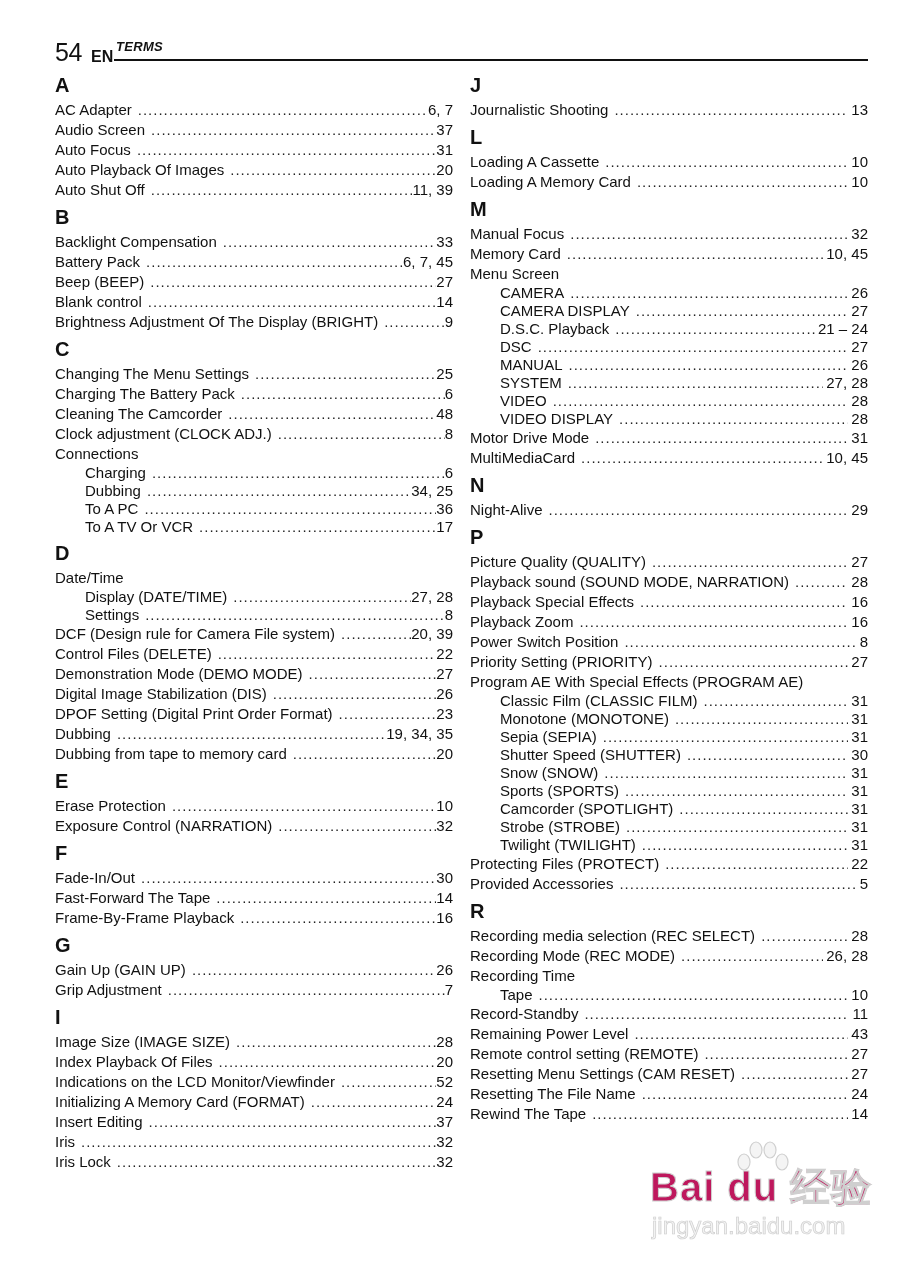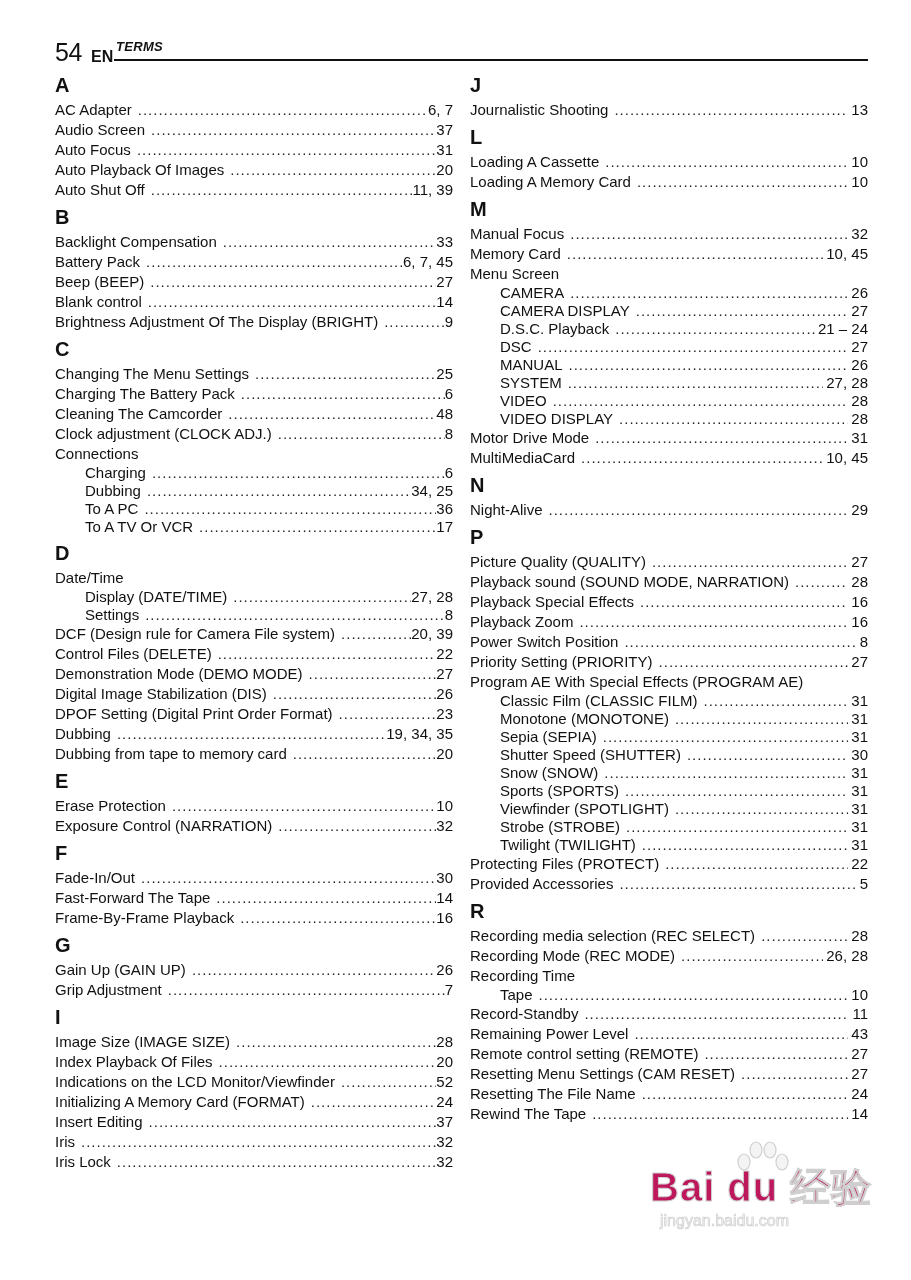--- a/index.html
+++ b/index.html
@@ -18,21 +18,21 @@
   .entry { display: flex; align-items: baseline; font-size: 15px; height: 20px; line-height: 20px; white-space: nowrap; }
   .entry.sub { padding-left: 30px; height: 18px; line-height: 18px; }
   .entry .term { flex: 0 0 auto; padding-right: 6px; }
   .entry .dots { flex: 1 1 auto; overflow: hidden; color: #222; letter-spacing: 1px; }
   .entry .dots::before { content: "........................................................................................................................................................"; }
   .entry .page { flex: 0 0 auto; }
   .col.right .entry .page { padding-left: 3px; }
   .watermark { position: absolute; left: 650px; top: 1140px; width: 230px; height: 110px; color: #e6e6e6; }
   .wm-logo { position: absolute; left: 0; top: 20px; font-size: 40px; font-weight: bold; color: #be185d;
              -webkit-text-stroke: 1px #cfcfcf; letter-spacing: 1px; }
-  .wm-url { position: absolute; left: 2px; top: 72px; font-size: 16px; color: #f2f2f2; margin-left: 8px; -webkit-text-stroke: 0.7px #cfcfcf; }
+  .wm-url { position: absolute; left: 2px; top: 72px; font-size: 24px; color: #f2f2f2; -webkit-text-stroke: 0.7px #cfcfcf; }
   .wm-paw { position: absolute; left: 80px; top: 0; }
 </style>
 </head>
 <body>
 
 <div class="header">
   <span class="page-num">54</span>
   <span class="lang">EN</span>
   <span class="title">TERMS</span>
   <div class="rule"></div>
@@ -430,21 +430,21 @@
         <span class="term">Snow (SNOW)</span>
         <span class="dots"></span>
         <span class="page">31</span>
       </div>
       <div class="entry sub">
         <span class="term">Sports (SPORTS)</span>
         <span class="dots"></span>
         <span class="page">31</span>
       </div>
       <div class="entry sub">
-        <span class="term">Viewfinder (SPOTLIGHT)</span>
+        <span class="term">Camcorder (SPOTLIGHT)</span>
         <span class="dots"></span>
         <span class="page">31</span>
       </div>
       <div class="entry sub">
         <span class="term">Strobe (STROBE)</span>
         <span class="dots"></span>
         <span class="page">31</span>
       </div>
       <div class="entry sub">
         <span class="term">Twilight (TWILIGHT)</span>

